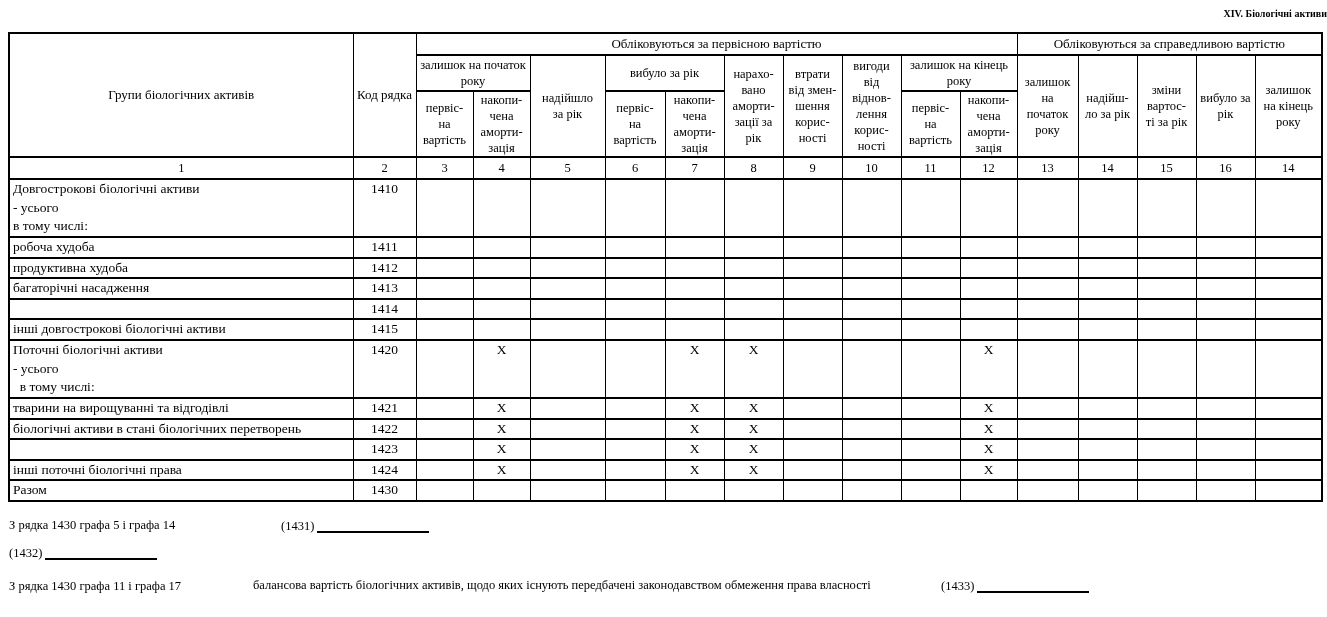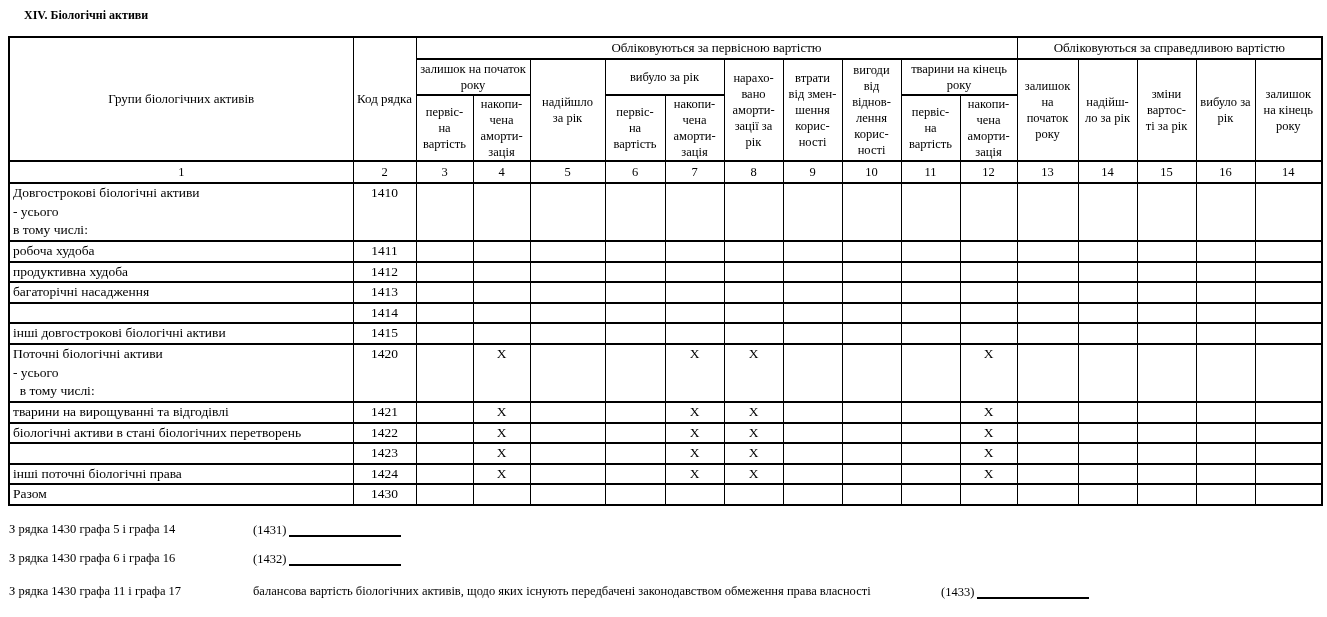--- a/index.html
+++ b/index.html
@@ -1,32 +1,32 @@
 <!DOCTYPE html>
 <html><head>
 <meta charset="utf-8">
 <style>
   html,body{margin:0;padding:0;background:#fff;color:#000;}
   body{width:1327px;height:617px;font-family:"Liberation Serif",serif;overflow:hidden;}
-  .title{text-align:left;font-weight:bold;font-size:12px;padding-top:8px;padding-left:24px;}
+  .title{text-align:right;font-weight:bold;font-size:10px;padding-top:8px;padding-left:24px;}
   table{border-collapse:collapse;table-layout:fixed;margin:13px 0 0 8px;width:1313px;border:2px solid #000;}
   td{border:1px solid #000;border-top-width:2px;border-bottom-width:2px;padding:0 1px;overflow:hidden;vertical-align:middle;}
   .hdr td{text-align:center;font-size:12.5px;line-height:1.28;white-space:pre-line;}
   .hdr .big{font-size:13px;}
   .nums td{font-size:12.5px;text-align:center;}
   .body-row td{font-size:13.5px;line-height:1.38;}
   .body-row .lbl{text-align:left;padding-left:3px;white-space:pre-line;}
   .body-row .code{text-align:center;margin-left:44px;}
   .body-row .dc{text-align:center;}
   tr.tall td{vertical-align:top;}
   .bold{font-weight:normal;white-space:pre-line;}
   .note{white-space:pre;}
   #footnotes{margin:15px 0 0 9px;font-size:12.5px;}
   .fn{display:flex;align-items:flex-end;}
-  .fn1{margin-bottom:12px;}
+  .fn1{margin-bottom:12px;gap:28px;}
   .fn2{margin-bottom:16px;}
   .fn .ref{width:244px;flex:none;line-height:1.35;}
   .fn .desc{width:688px;flex:none;white-space:pre-line;line-height:1.4;}
   .fn .codeblk{flex:none;white-space:nowrap;}
   .blank{display:inline-block;width:112px;height:3px;border-bottom:2px solid #000;transform:translateY(3px);margin-left:3px;}
 </style>
 </head>
 <body>
 
 <div class="title">XIV. Біологічні активи</div>
@@ -73,21 +73,21 @@
 від змен-
 шення
 корис-
 ності</td>
     <td rowspan="2">вигоди
 від
 віднов-
 лення
 корис-
 ності</td>
-    <td colspan="2">тварини на кінець
+    <td colspan="2">залишок на кінець
 року</td>
     <td rowspan="2">залишок
 на
 початок
 року</td>
     <td rowspan="2">надійш-
 ло за рік</td>
     <td rowspan="2">зміни
 вартос-
 ті за рік</td>
@@ -372,21 +372,20 @@
       </tr>
 </tbody>
   </table>
 
 <div id="footnotes">
   <div class="fn fn1">
     <div class="ref">З рядка 1430 графа 5 і графа 14</div>
     <div class="codeblk"><span>(1431)</span><span class="blank"></span></div>
   </div>
   <div class="fn fn2">
-    <div class="ref">З рядка 1430 графа 6 і графа 16</div>
     <div class="codeblk"><span>(1432)</span><span class="blank"></span></div>
   </div>
   <div class="fn">
     <div class="ref">З рядка 1430 графа 11 і графа 17</div>
     <div class="desc">балансова вартість біологічних активів, щодо яких існують передбачені законодавством обмеження права власності</div>
     <div class="codeblk"><span>(1433)</span><span class="blank"></span></div>
   </div>
 </div>
 
 </body></html>

